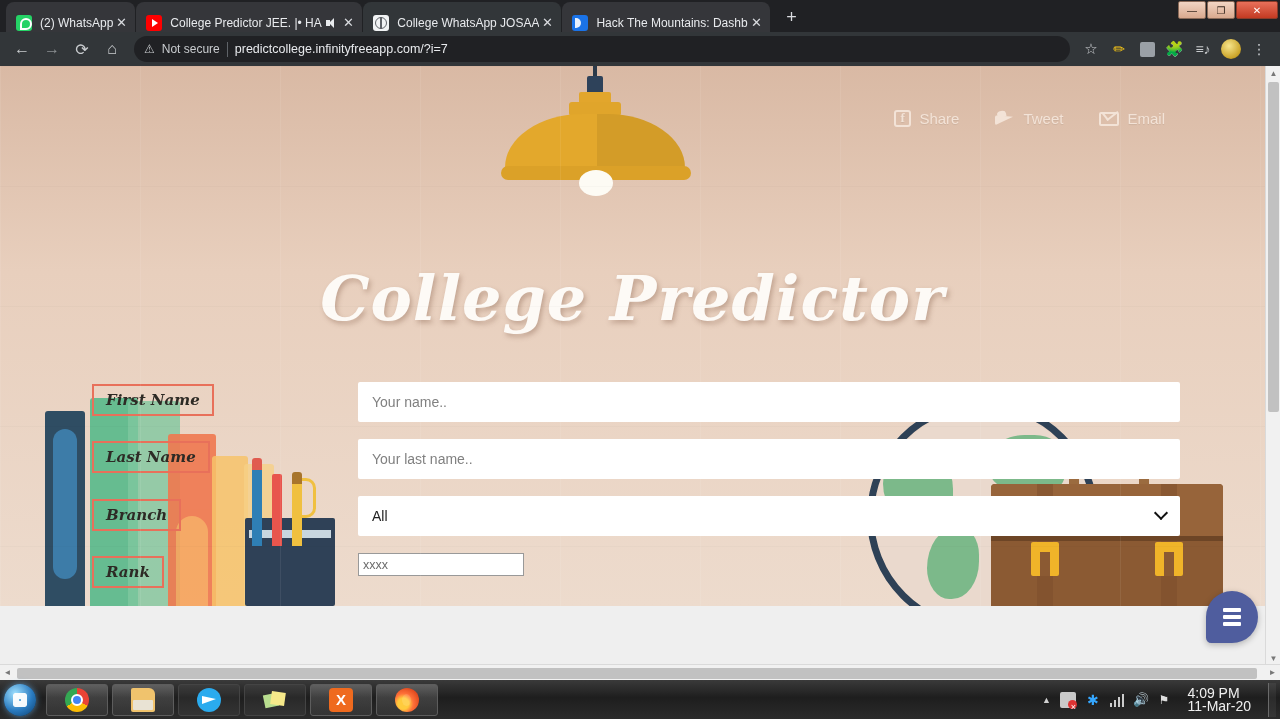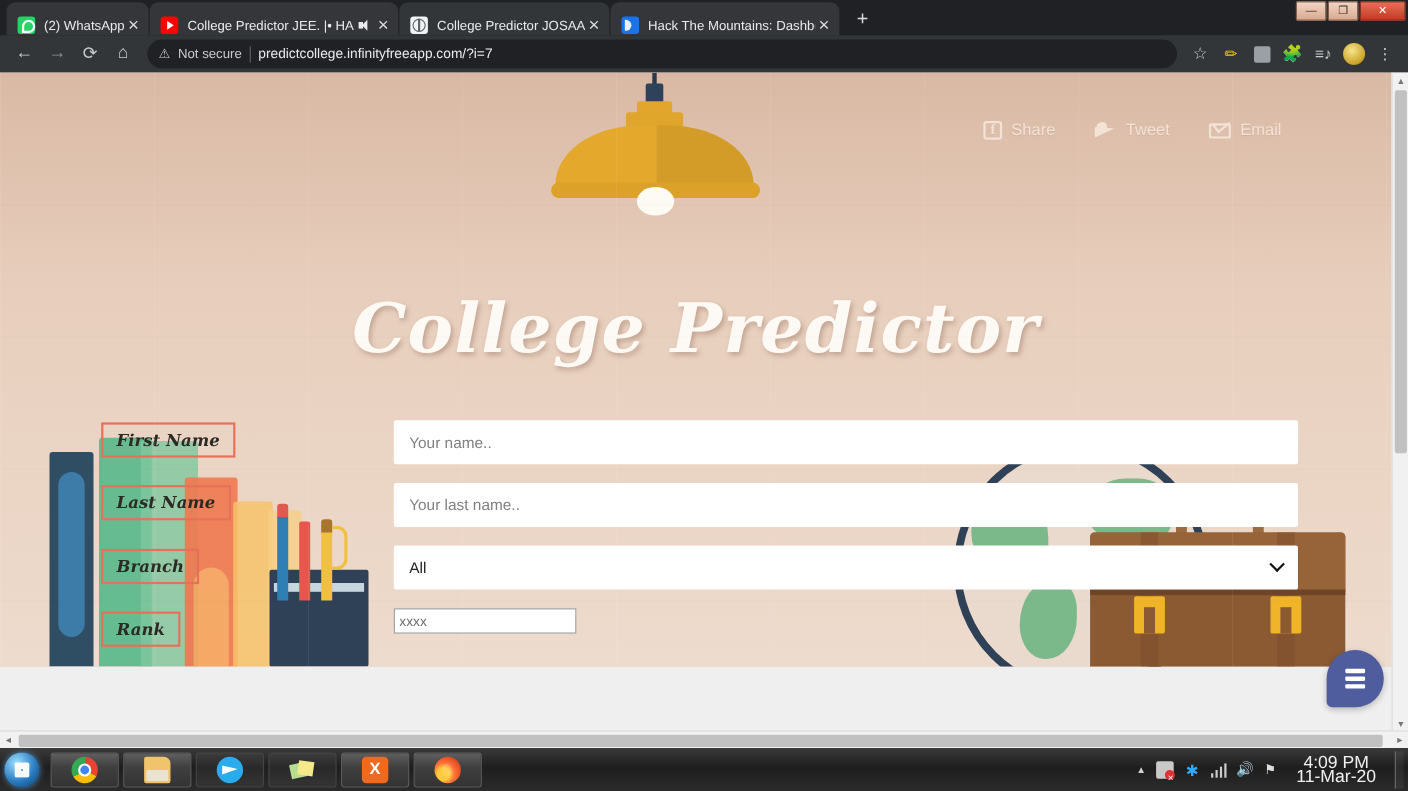--- a/index.html
+++ b/index.html
@@ -341,21 +341,21 @@
   .tr-net { background:#c9c9c9; border-radius:2px; }
   .tr-net::after{content:""; position:absolute; right:-1px; bottom:-1px; width:9px;height:9px;background:#d33; border-radius:50%;}
   .tr-net::before{content:"×"; position:absolute; right:0px; bottom:-4px; color:#fff; font-size:9px; z-index:2;}
   .tr-bt{ color:#35a7ff; font-size:14px; text-align:center; line-height:16px; }
   .tr-sig { display:flex; align-items:flex-end; gap:1.5px; height:14px; }
   .tr-sig i{ display:block; width:2.5px; background:#ccc;}
   .tr-sig i:nth-child(1){height:4px;} .tr-sig i:nth-child(2){height:7px;}
   .tr-sig i:nth-child(3){height:10px;} .tr-sig i:nth-child(4){height:13px;}
   .tr-vol{ color:#ddd; font-size:13px; line-height:16px;}
   .tr-flag{ color:#ddd; font-size:12px; line-height:16px;}
-  .clock { text-align:center; line-height:13px; color:#f0f0f0; font-size:16px; cursor:pointer; padding:0 4px;}
+  .clock { text-align:left; line-height:13px; color:#f0f0f0; font-size:14px; cursor:pointer; padding:0 4px;}
   .showdesk { width:8px; height:34px; border-left:1px solid #6a6a6a; background:rgba(255,255,255,.06); cursor:pointer; margin-left:4px;}
 </style>
 </head>
 <body>
 
 <div class="browser">
 
   <div class="titlebar">
     <div class="tabstrip">
 
@@ -367,21 +367,21 @@
 
       <div class="tab">
         <span class="favicon fav-youtube"></span>
         <span class="tab-title">College Predictor JEE. |• HAC</span>
         <span class="tab-audio"></span>
         <span class="tab-close">✕</span>
       </div>
 
       <div class="tab active">
         <span class="favicon fav-globe"></span>
-        <span class="tab-title">College Predictor JOSAA</span>
+        <span class="tab-title">College WhatsApp JOSAA</span>
         <span class="tab-close">✕</span>
       </div>
 
       <div class="tab">
         <span class="favicon fav-hack"></span>
         <span class="tab-title">Hack The Mountains: Dashboard</span>
         <span class="tab-close">✕</span>
       </div>
 
       <div class="newtab">+</div>

